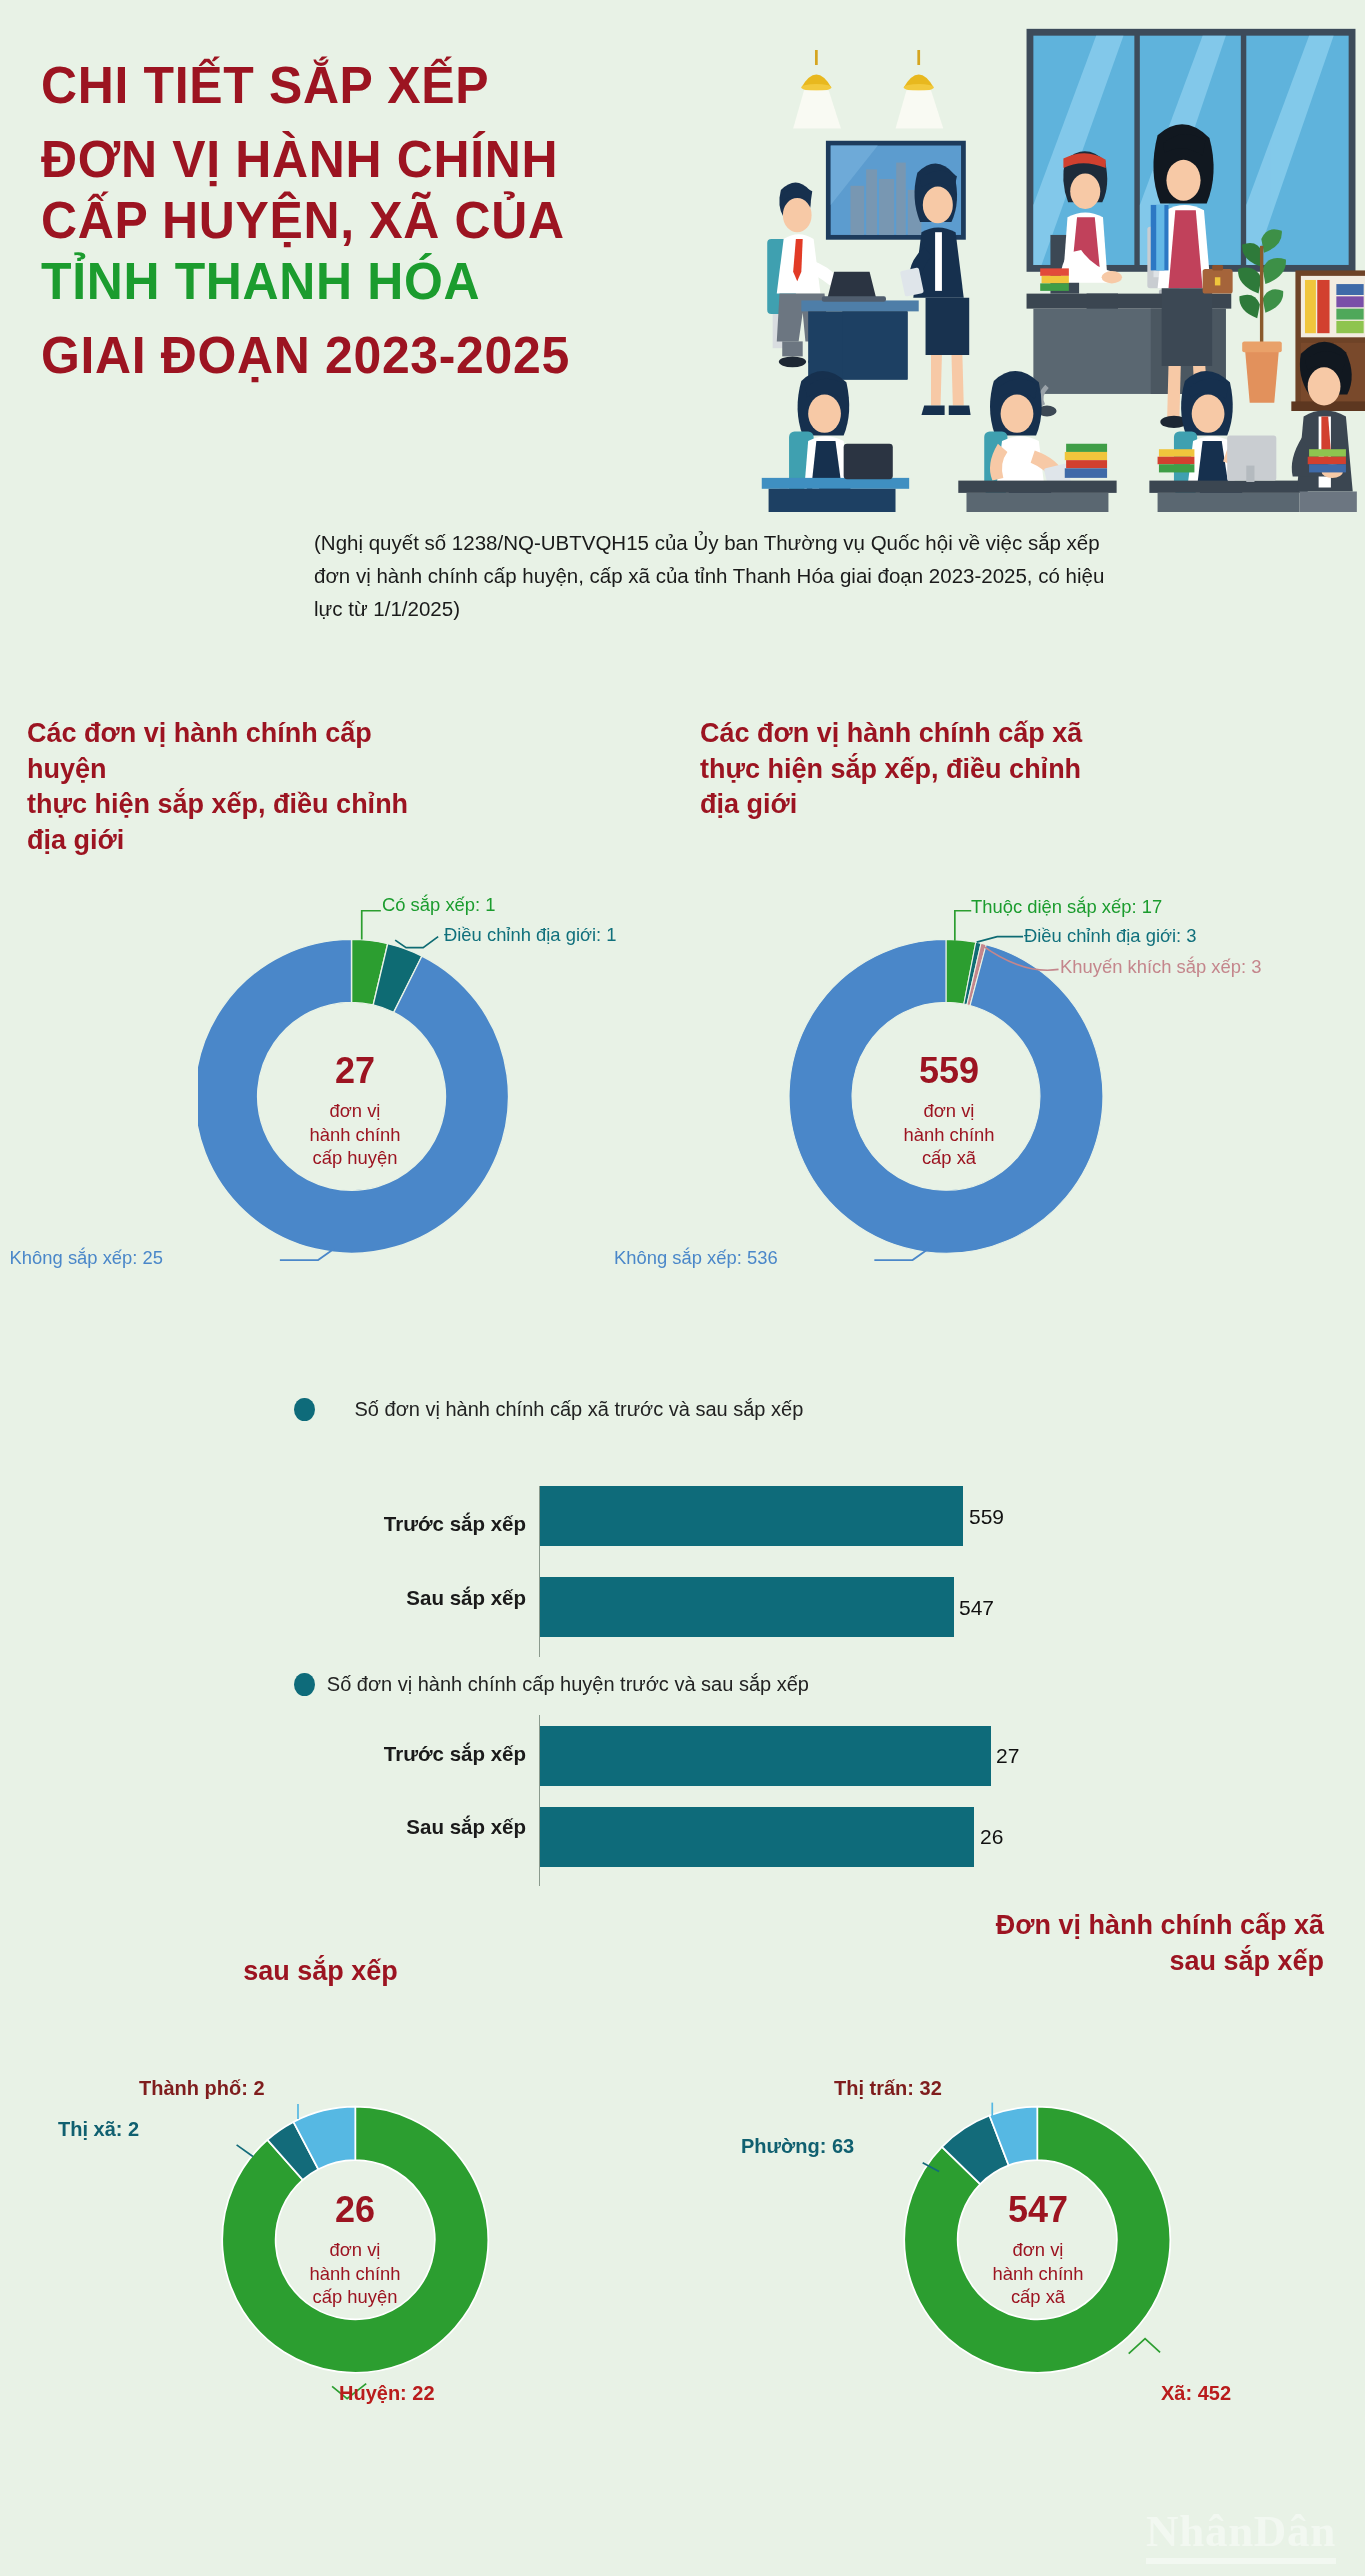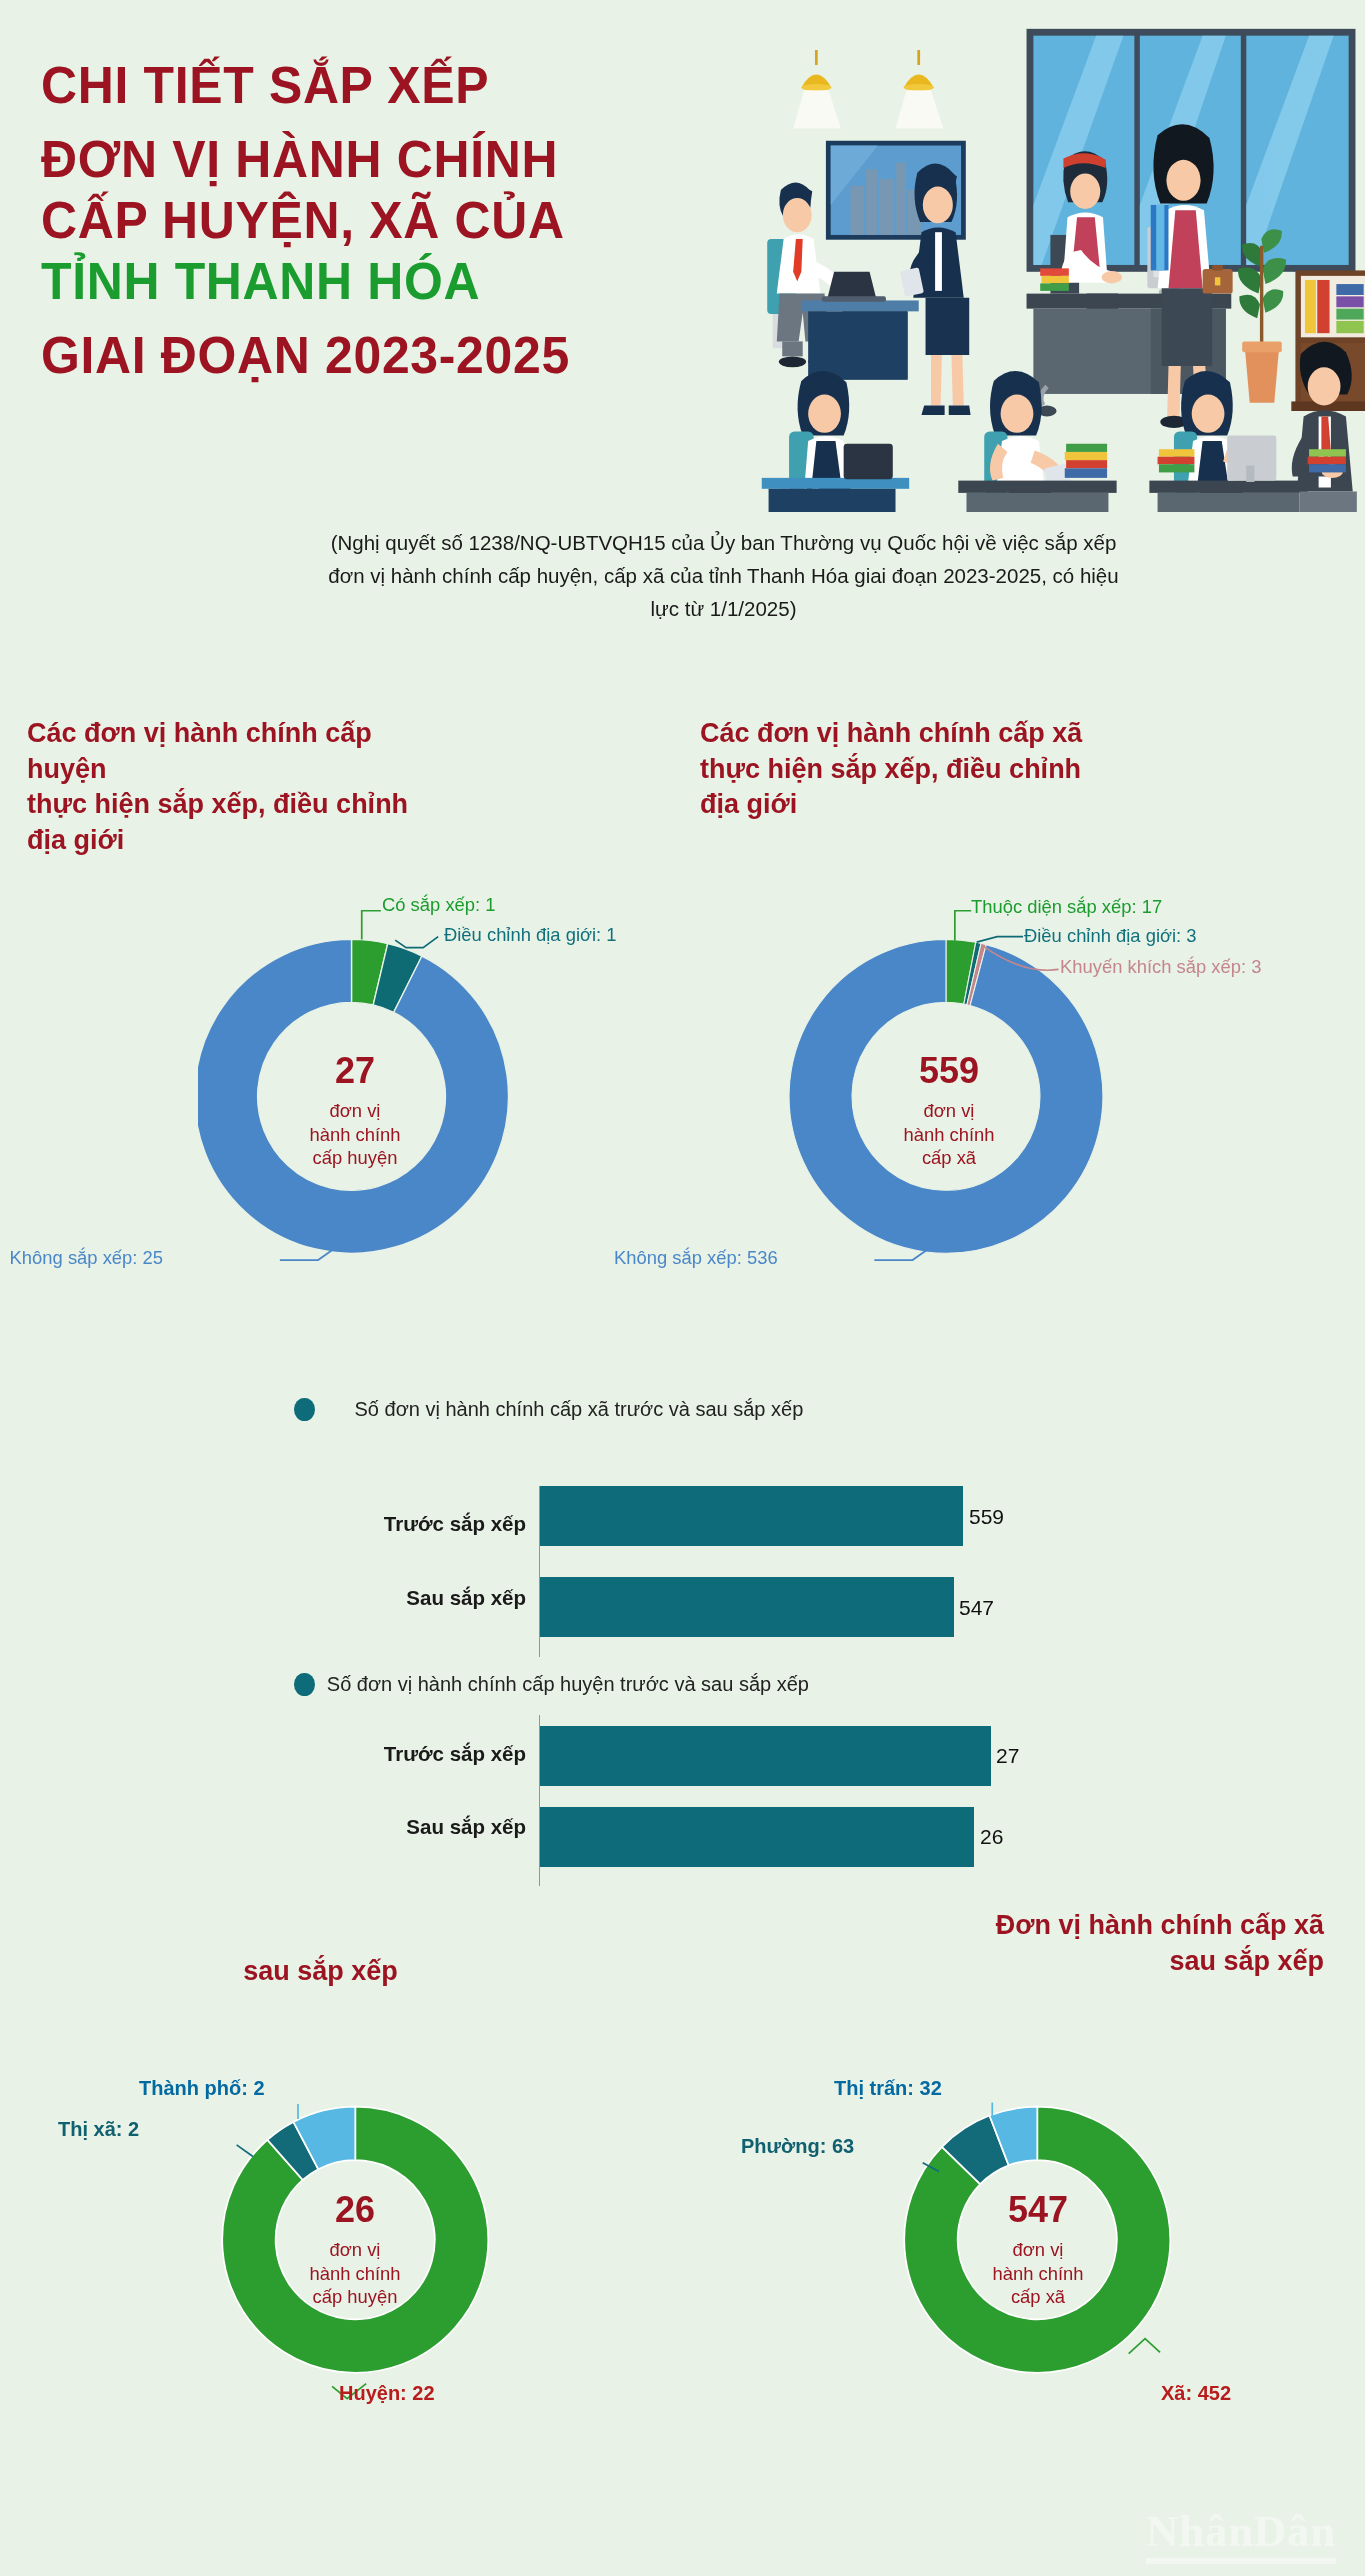--- a/index.html
+++ b/index.html
@@ -26,21 +26,20 @@
     transform:scaleX(0.96);
     transform-origin:left center;
   }
   .title-line.green{color:#1b9c2e;}
   .title-line.gap{margin-top:12.3px;}
 
   .subtitle{
     position:absolute;left:314px;top:526px;width:819px;
     font-size:20.5px;line-height:1.62;color:#1a1a1a;
     font-family:"Liberation Sans", sans-serif;
-    text-align:center;
   }
 
   
   .illo{position:absolute;left:741px;top:6.8px;width:625px;height:505px;}
 
   
   .sec-title{
     position:absolute;
     font-weight:bold;
     color:#9c1421;
@@ -54,21 +53,21 @@
     position:absolute;
     font-size:18.4px;
     line-height:1.2;
     white-space:nowrap;
     font-family:"Liberation Sans", sans-serif;
   }
   .c-green{color:#1b9c2e;}
   .c-teal{color:#10707c;}
   .c-pink{color:#c4868c;}
   .c-blue{color:#4a87c9;}
-  .c-ltblue{color:#0369a1;}
+  .c-ltblue{color:#7f1d1d;}
   .c-dteal{color:#106070;}
   .c-dgreen{color:#b91c1c;}
 
   .donut-center{
     position:absolute;
     text-align:center;
     color:#9c1421;
     font-family:"Liberation Sans", sans-serif;
     pointer-events:none;
   }

